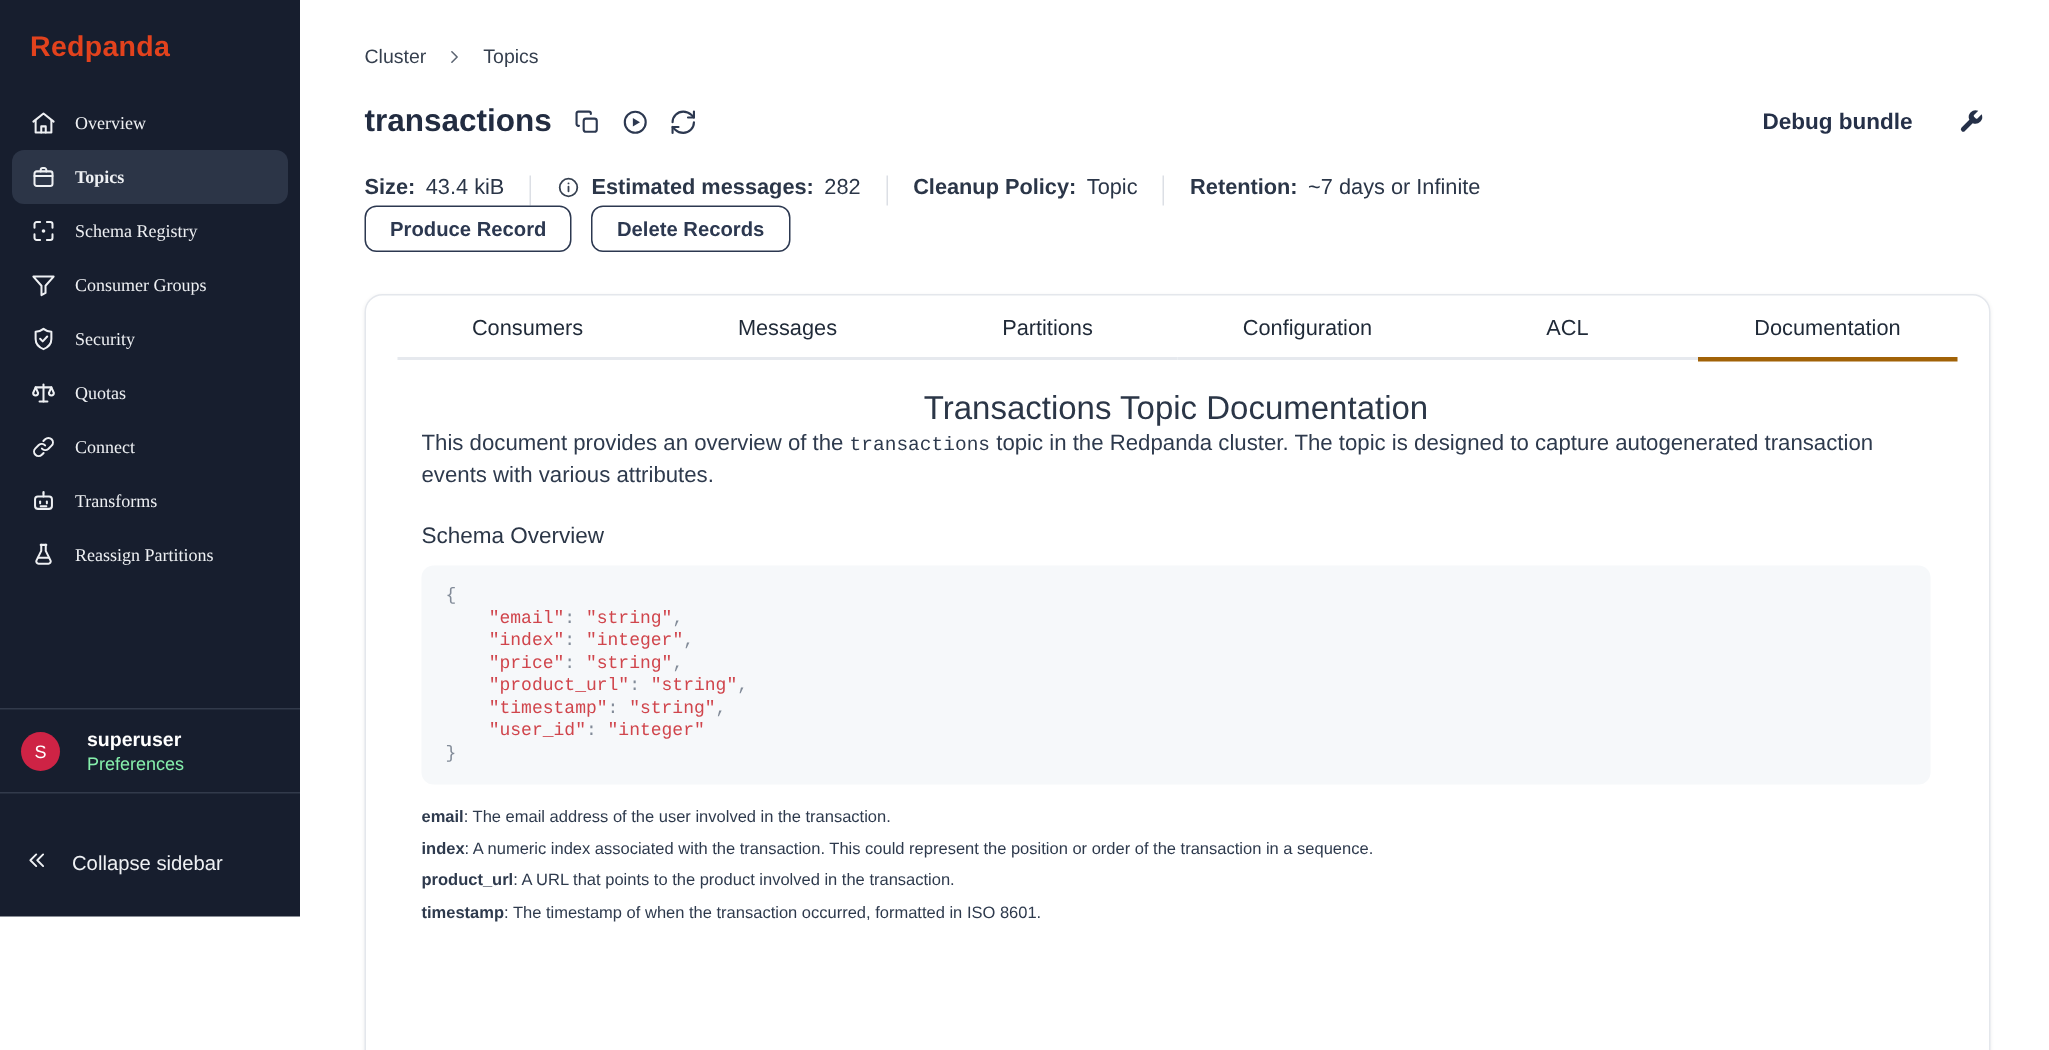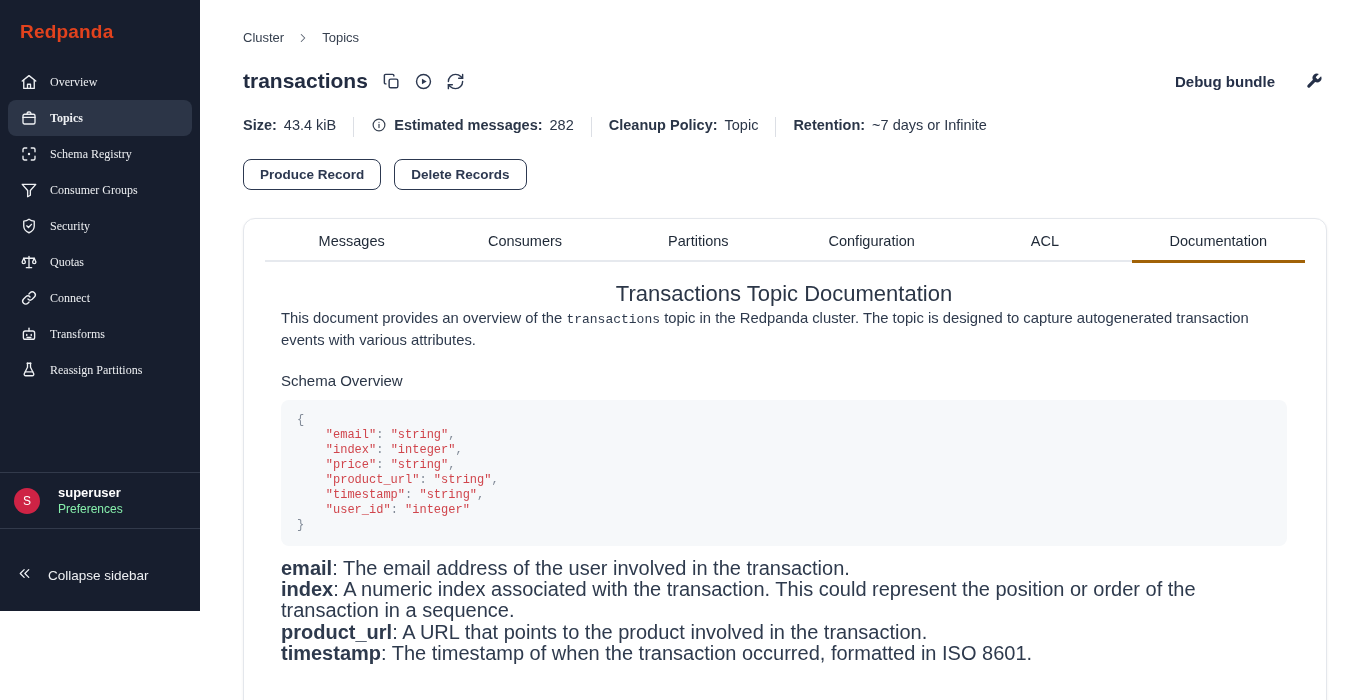--- a/index.html
+++ b/index.html
@@ -37,21 +37,21 @@
   .icon-btn { display:flex; align-items:center; color:#2c3850; cursor:pointer; margin-right:13px; }
   .debug-label { margin-left:auto; font-size:15px; font-weight:700; color:#253048; cursor:pointer; }
   .wrench-btn { margin-left:30px; margin-right:4px; display:flex; color:#253048; cursor:pointer; }
 
   .stats { margin-top:24px; display:flex; align-items:flex-start; font-size:14.5px; color:#2b3648; }
   .stat { display:flex; align-items:center; gap:7px; }
   .stat-label { font-weight:700; }
   .stat .icon { display:flex; color:#374151; }
   .stat-divider { width:1px; height:20px; background:#dcdfe5; margin:0 17px; }
 
-  .actions { margin-top:22px; display:flex; gap:13px; }
+  .actions { display:flex; gap:13px; }
   .btn { height:31px; padding:0 16px; background:#fff; border:1px solid #2c3850; border-radius:8px;
          font-family:"Liberation Sans",sans-serif; font-size:13.5px; font-weight:700; color:#2c3850; cursor:pointer; }
 
   
   .card { margin-top:28px; border:1px solid #e4e7ec; border-radius:12px; background:#fff;
           box-shadow:0 1px 3px rgba(16,24,40,.06); height:600px; overflow:hidden; }
   .tabs { display:flex; margin:2px 21px 0; }
   .tab { flex:1; text-align:center; padding:12px 0 11px; font-size:14.5px; color:#1f2937;
          border-bottom:2px solid #e6e9ee; cursor:pointer; }
   .tab.active { border-bottom:3px solid #a16207; margin-bottom:-1px; }
@@ -60,21 +60,21 @@
   .doc-h1 { font-size:22px; font-weight:400; color:#2b3647; margin-bottom:1px;text-align:center; }
   .doc-h2 { font-size:15px; font-weight:400; color:#2b3647; margin-top:21px; margin-bottom:6px; }
   .doc p { font-size:14.8px; line-height:21px; }
   .inline-code { font-family:"Liberation Mono", monospace; font-size:13px; }
   .codeblock { margin-top:11px; background:#f6f8fa; border-radius:8px; padding:13px 16px;
                font-family:"Liberation Mono", monospace; font-size:12px; line-height:15px;
                white-space:pre; color:#57606a; }
   .j-s { color:#d0454c; }
   .j-p { color:#828b98; }
   .fields { margin-top:12px; }
-  .field-line { font-size:20px; line-height:21.2px; color:#2e3a4d; }
+  .field-line { font-size:11px; line-height:21.2px; color:#2e3a4d; }
   .field-line b { font-weight:700; }
 </style>
 </head>
 <body>
 
 <div class="app">
 
   <aside class="sidebar">
     <div class="logo">Redpanda</div>
     <nav class="nav" id="nav">
@@ -260,22 +260,22 @@
         </div>
       </div>
 
     <div class="actions">
       <button class="btn">Produce Record</button>
       <button class="btn">Delete Records</button>
     </div>
 
     <section class="card">
       <div class="tabs" id="tabs">
+          <div class="tab">Consumers</div>
           <div class="tab">Messages</div>
-          <div class="tab">Consumers</div>
           <div class="tab">Partitions</div>
           <div class="tab">Configuration</div>
           <div class="tab">ACL</div>
           <div class="tab active">Documentation</div>
         </div>
 
       <div class="doc">
         <div class="doc-h1">Transactions Topic Documentation</div>
         <p><span>This document provides an overview of the </span><span class="inline-code">transactions</span><span> topic in the Redpanda cluster. The topic is designed to capture autogenerated transaction events with various attributes.</span></p>
 

